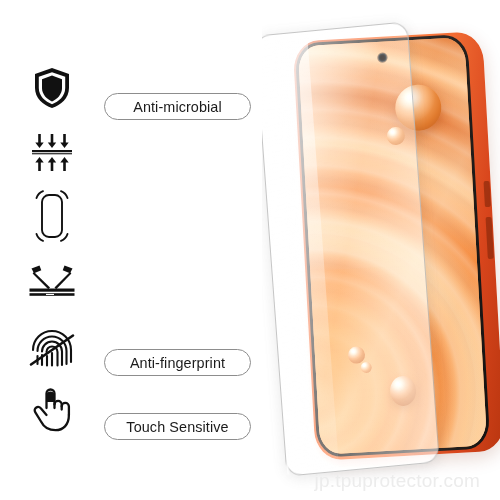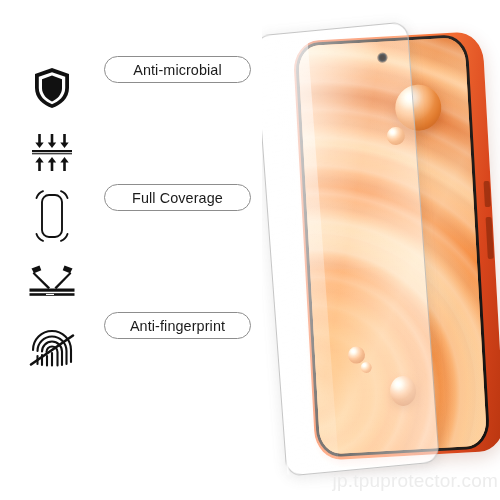--- a/index.html
+++ b/index.html
@@ -8,21 +8,21 @@
     background:#ffffff;
     font-family:"Liberation Sans","DejaVu Sans",sans-serif;
     overflow:hidden;
     position:relative;
   }
   #root{position:relative;width:500px;height:500px;overflow:hidden;background:#fff;}
 
   
   .feature-list{position:absolute;left:0;top:56px;width:270px;}
   .feature-row{
-    position:relative;height:64px;display:flex;align-items:flex-start;
+    position:relative;height:64px;display:flex;align-items:flex-end;
   }
   .icon-cell{
     width:104px;height:64px;display:flex;align-items:center;justify-content:center;
     flex:0 0 104px;
   }
   .icon-cell svg{display:block;}
   .pill{
     box-sizing:border-box;
     width:147px;height:27px;
     border:1.3px solid #8d8d8d;
@@ -149,21 +149,21 @@
     background:linear-gradient(90deg, rgba(255,255,255,0.95), rgba(255,255,255,0));
     border-radius:16px 0 0 16px;
   }
   .glass-gloss{
     position:absolute;left:12%;top:0;width:22%;height:100%;
     background:linear-gradient(180deg, rgba(255,255,255,0.55), rgba(255,255,255,0.10));
   }
 
   
   .watermark{
-    position:absolute;right:2px;bottom:8px;
+    position:absolute;right:20px;bottom:8px;
     font-size:19px;color:#ececec;letter-spacing:0.2px;
     user-select:none;
   }
 </style>
 </head>
 <body>
 
 <div id="root">
 
   <div class="feature-list">
@@ -211,23 +211,20 @@
       <div class="icon-cell">
         <svg width="42" height="58" viewBox="0 0 42 58" aria-hidden="true">
           <rect x="11" y="8" width="20" height="42" rx="7" ry="7" fill="none" stroke="#111" stroke-width="1.9"></rect>
           <g fill="none" stroke="#111" stroke-width="1.9" stroke-linecap="round">
             <path d="M5.5 11 A11 11 0 0 1 12 4.2"></path>
             <path d="M36.5 11 A11 11 0 0 0 30 4.2"></path>
             <path d="M5.5 47 A11 11 0 0 0 12 53.8"></path>
             <path d="M36.5 47 A11 11 0 0 1 30 53.8"></path>
           </g>
         </svg>
-      </div>
-      <div class="pill">
-        <span>Full Coverage</span>
       </div>
     </div>
 
     <div class="feature-row">
       <div class="icon-cell">
         <svg width="48" height="40" viewBox="0 0 48 40" aria-hidden="true">
           <g fill="#111">
 
             <path d="M3.5 8.5 L11.5 5.5 L13.3 10.3 L6.0 13.2 Z"></path>
             <path d="M6.0 12.0 L22.0 27.5 L20.3 29.2 L4.6 13.6 Z"></path>
@@ -258,20 +255,37 @@
             <path d="M8.5 36 L8.5 44"></path>
           </g>
           <line x1="2" y1="44.5" x2="44" y2="15.5" stroke="#111" stroke-width="2.6" stroke-linecap="round"></line>
         </svg>
       </div>
       <div class="pill">
         <span>Anti-fingerprint</span>
       </div>
     </div>
 
+    <div class="feature-row">
+      <div class="icon-cell">
+        <svg width="44" height="48" viewBox="0 0 44 48" aria-hidden="true">
+          <g fill="none" stroke="#111" stroke-width="2.3" stroke-linejoin="round" stroke-linecap="round">
+            <path d="M16.5 24 L16.5 9.5 A4 4 0 0 1 24.5 9.5 L24.5 24"></path>
+            <path d="M24.5 20.5 A3.6 3.6 0 0 1 31.7 20.5 L31.7 25.5"></path>
+            <path d="M31.7 22.5 A3.6 3.6 0 0 1 38.9 22.5 L38.9 31"></path>
+            <path d="M38.9 31 C38.9 41 33 46.2 25.5 46.2 C18 46.2 13.5 42.5 11 37.5 L5.2 28.2 A3.4 3.4 0 0 1 11 24.6 L16.5 31"></path>
+          </g>
+          <path d="M16.5 13.5 A4.2 4.2 0 0 1 24.5 13.5 L24.5 18 L16.5 18 Z" fill="#111"></path>
+          <path d="M16.5 10.6 A4.1 4.1 0 0 1 24.5 10.6 L24.5 13.2 L16.5 13.2 Z" fill="#111"></path>
+        </svg>
+      </div>
+      <div class="pill">
+        <span>Touch Sensitive</span>
+      </div>
+    </div>
 
   </div>
 
   <div class="phone-stage">
 
     <div class="phone">
       <div class="phone-body"></div>
       <div class="side-btn sb1"></div>
       <div class="side-btn sb2"></div>
       <div class="phone-bezel"></div>

